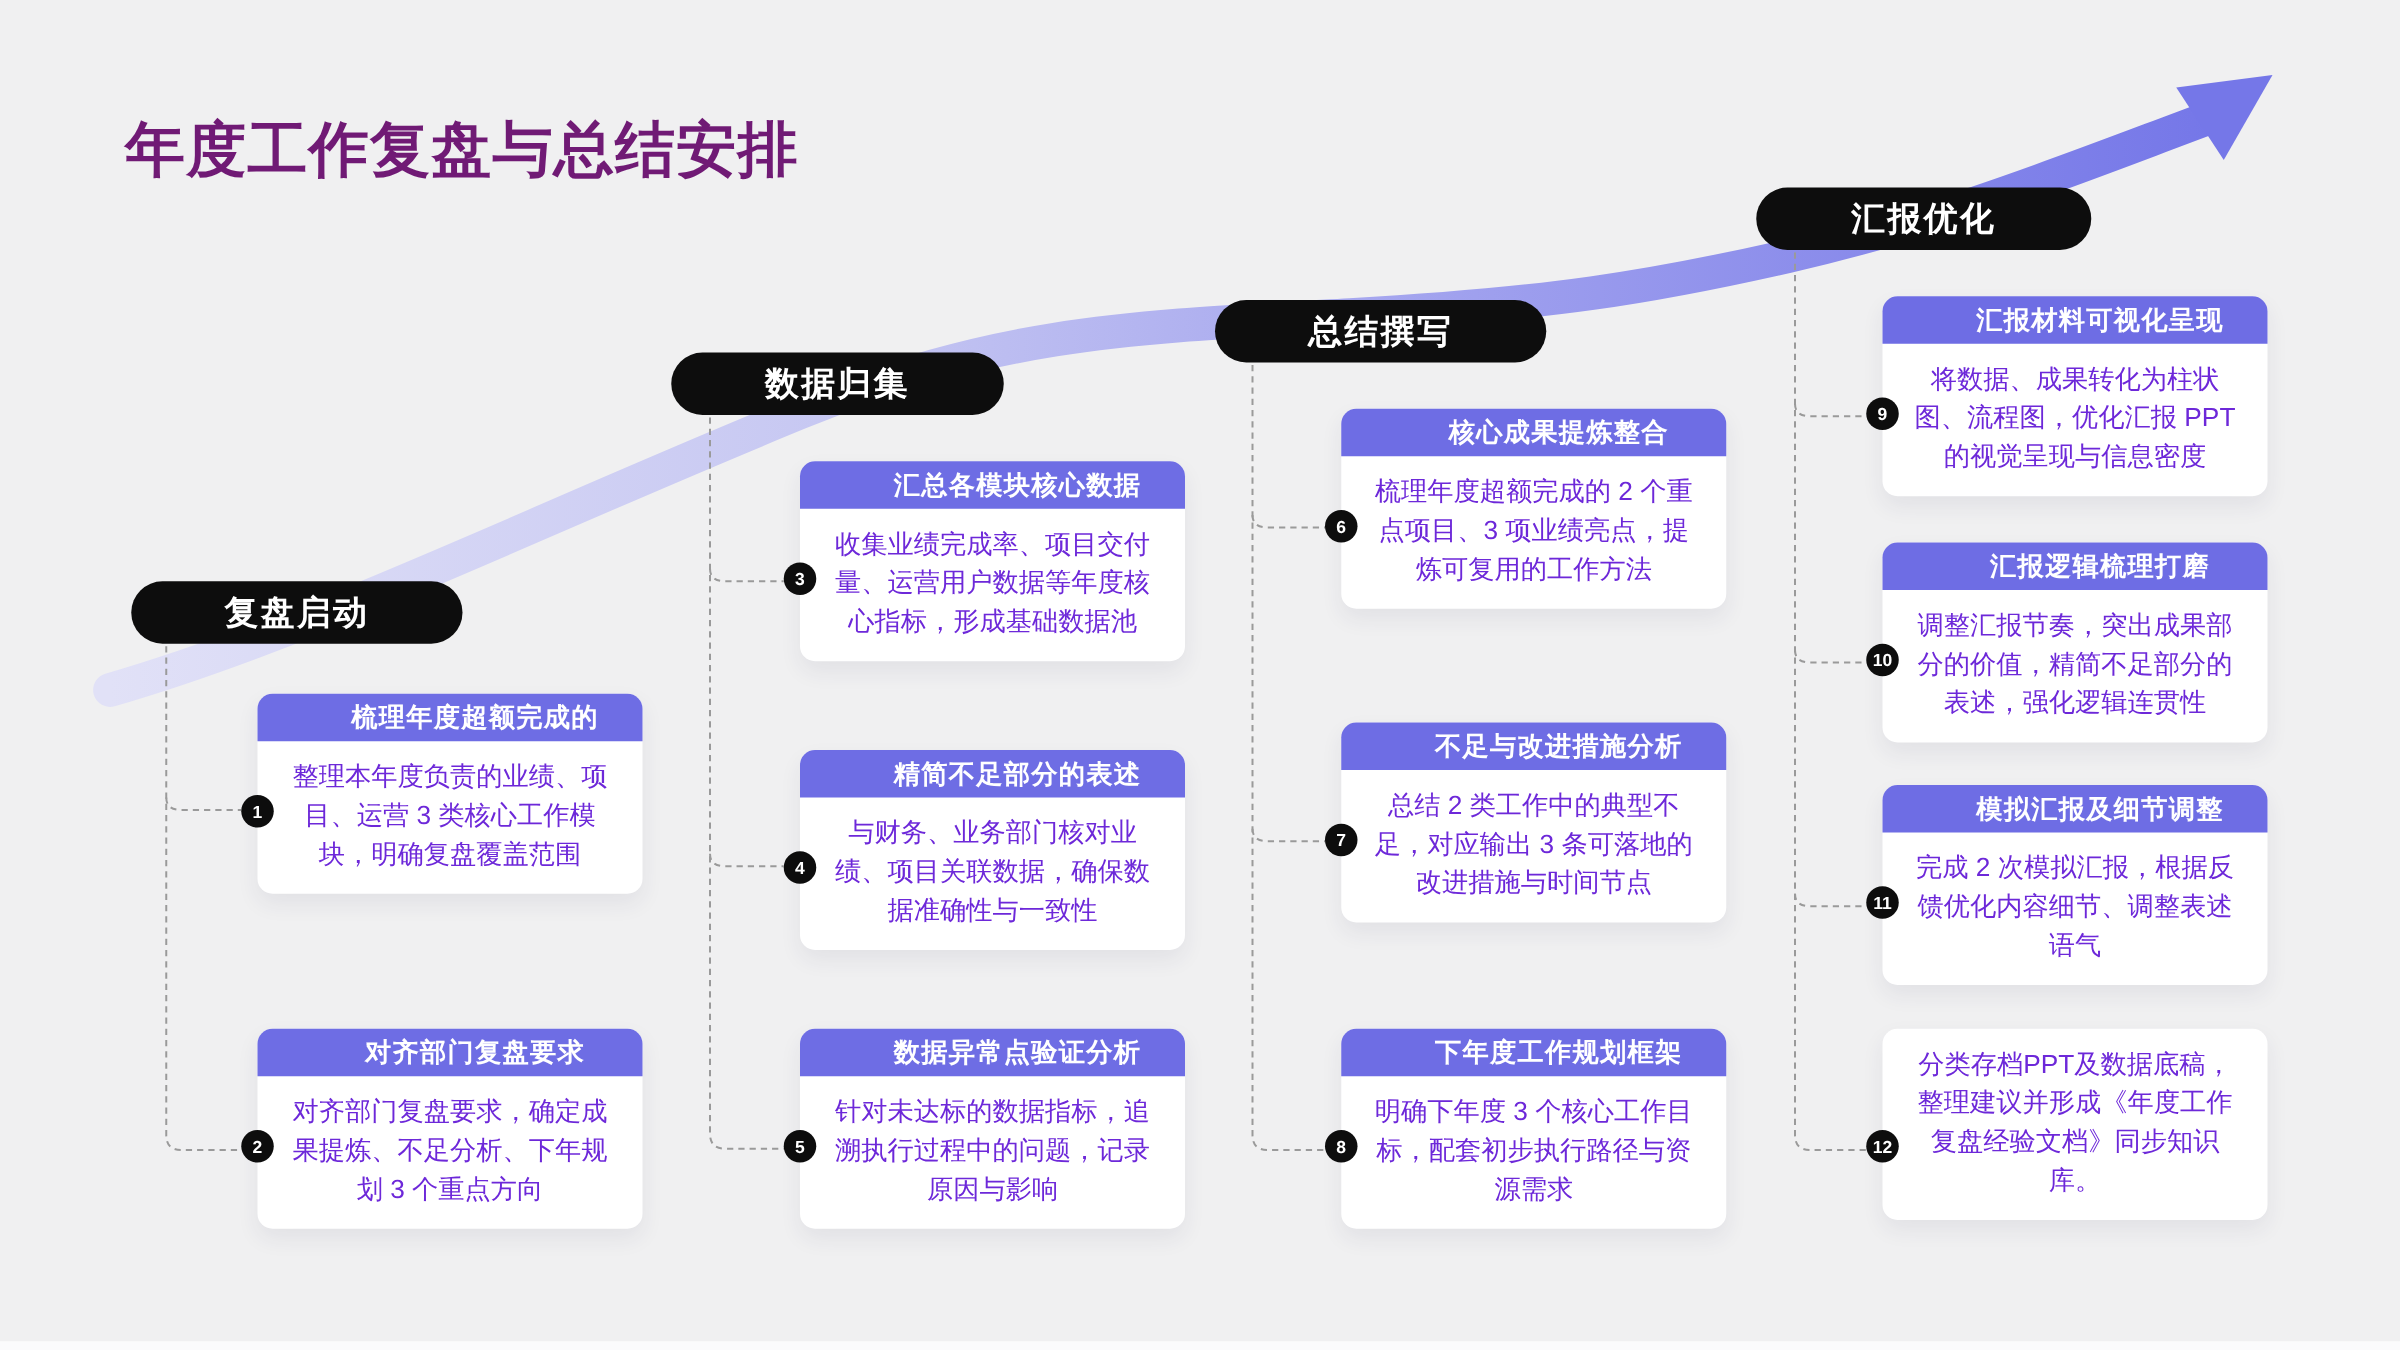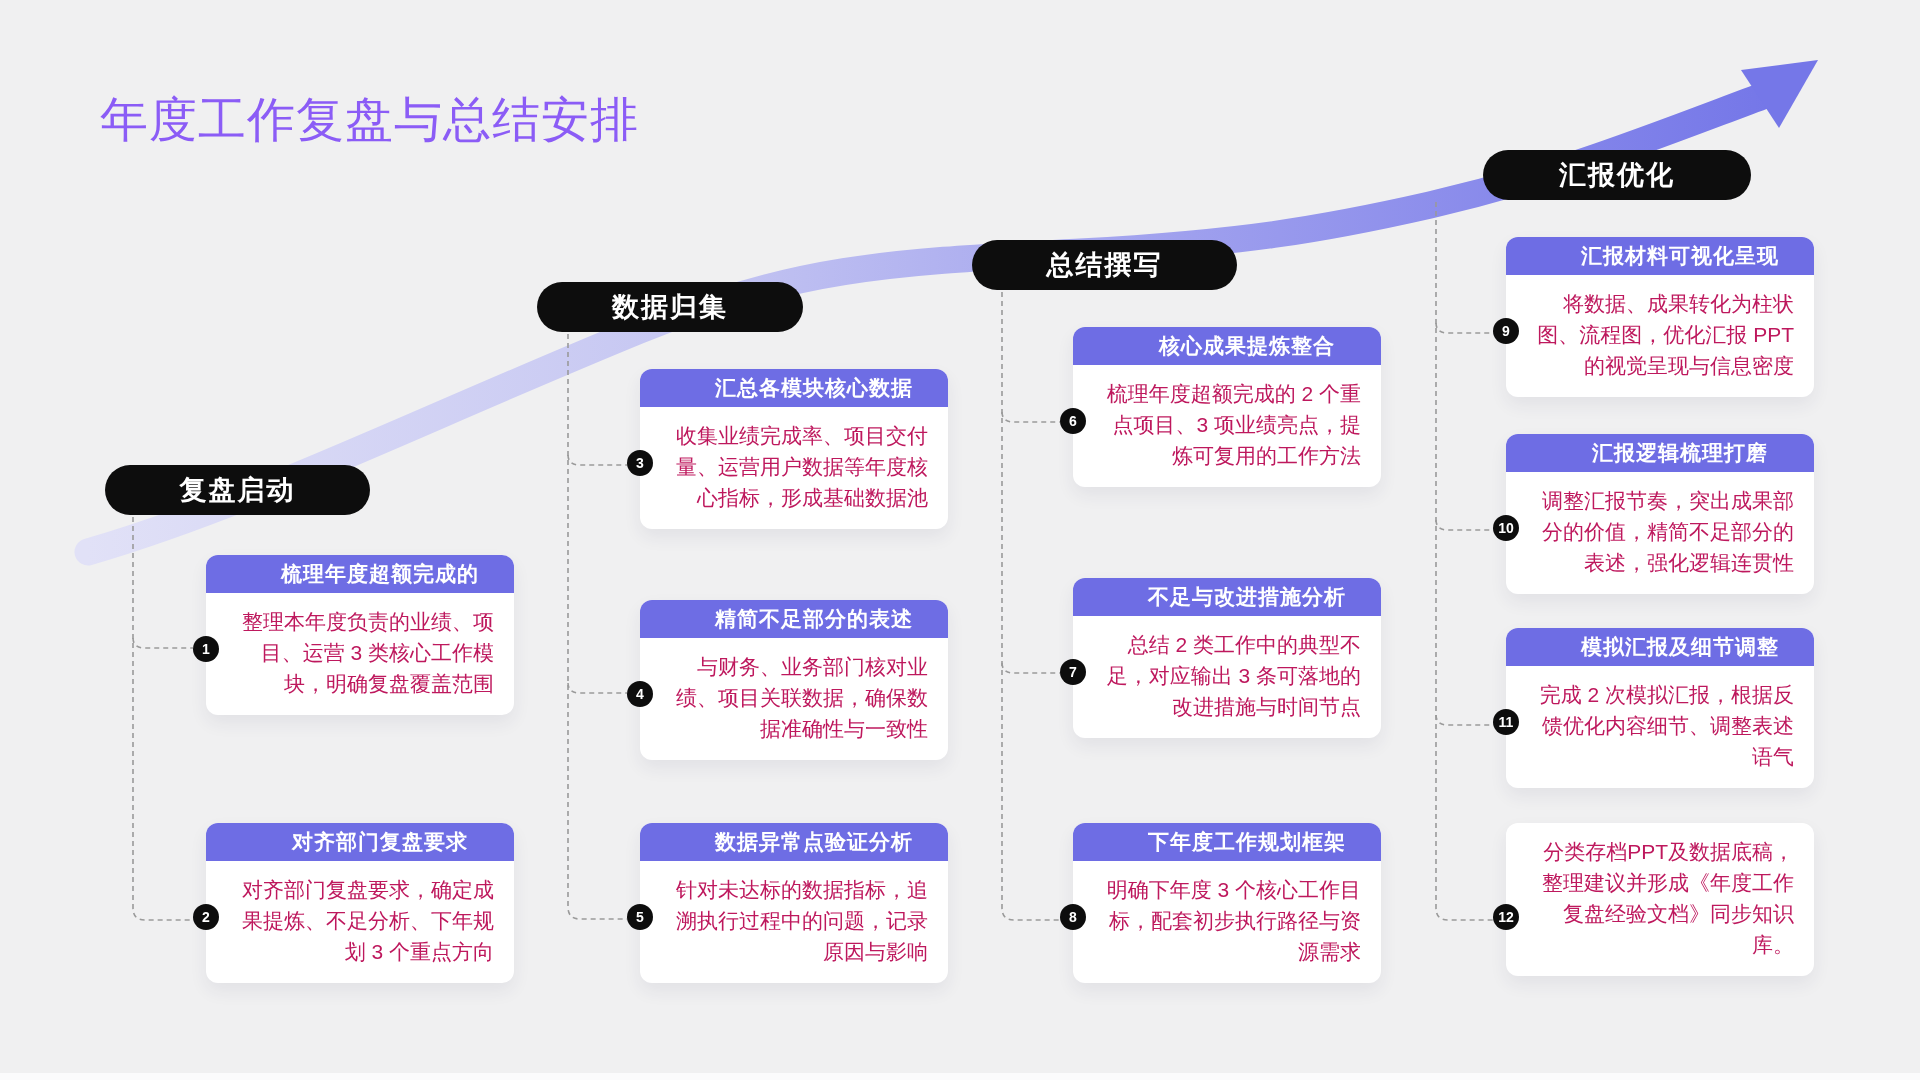--- a/index.html
+++ b/index.html
@@ -8,42 +8,42 @@
     font-family: "Liberation Sans", "DejaVu Sans", sans-serif;
     background:#f0f0f1;
     position:relative;
     overflow:hidden;
   }
   .stage-canvas { position:absolute; left:0; top:0; width:1920px; height:1080px; }
   svg.layer { position:absolute; left:0; top:0; z-index:1; }
 
   .page-title {
     position:absolute; left:100px; top:88px; z-index:3;
-    font-size:48px; font-weight:400; color:#8b5cf6; letter-spacing:1px;
+    font-size:48px; font-weight:700; color:#701a75; letter-spacing:1px;
   }
 
   .pill {
     position:absolute; z-index:3; height:50px; border-radius:27px;
     background:#0d0d0d; color:#ffffff; display:flex; align-items:center; justify-content:center;
     font-size:27px; font-weight:bold; letter-spacing:2px;
   }
 
   .card {
     position:absolute; z-index:2; width:308px; min-height:153px;
     background:#ffffff; border-radius:12px;
     box-shadow:0 8px 18px rgba(40,40,80,0.07);
   }
   .card-header {
     height:38px; border-radius:12px 12px 0 0; background:#6e6de4;
     display:flex; align-items:center; justify-content:center;
     color:#ffffff; font-size:21px; font-weight:bold; letter-spacing:1px;padding-left:40px;
   }
   .card-body {
     padding:13px 20px 16px 20px;
-    font-size:21px; line-height:31px; color:#be185d; text-align:right;
+    font-size:21px; line-height:31px; color:#6d28d9; text-align:center;
   }
   .badge {
     position:absolute; left:-13px; top:81px; width:26px; height:26px;
     background:#0d0d0d; border-radius:50%; z-index:4;
     display:flex; align-items:center; justify-content:center;
     color:#ffffff; font-size:14px; font-weight:bold;
   }
   .footer-strip {
     position:absolute; left:0; bottom:0; width:1920px; height:7px;
     background:#fbfbfc; z-index:0;
@@ -99,21 +99,21 @@
 
   <div class="pill" style="left:105px; top:465px; width:265px;">
     <span>复盘启动</span>
   </div>
   <div class="pill" style="left:537px; top:282px; width:266px;font-family:Liberation Mono, monospace;">
     <span>数据归集</span>
   </div>
   <div class="pill" style="left:972px; top:240px; width:265px;">
     <span>总结撰写</span>
   </div>
-  <div class="pill" style="left:1483px; top:150px; width:268px;font-family:Liberation Serif, serif;">
+  <div class="pill" style="left:1405px; top:150px; width:268px;font-family:Liberation Serif, serif;">
     <span>汇报优化</span>
   </div>
 
   <div class="card" style="left:206px; top:555px;">
     <div class="badge">1</div>
     <div class="card-header">梳理年度超额完成的</div>
     <div class="card-body">整理本年度负责的业绩、项目、运营 3 类核心工作模块，明确复盘覆盖范围</div>
   </div>
   <div class="card" style="left:206px; top:823px;">
     <div class="badge">2</div>

